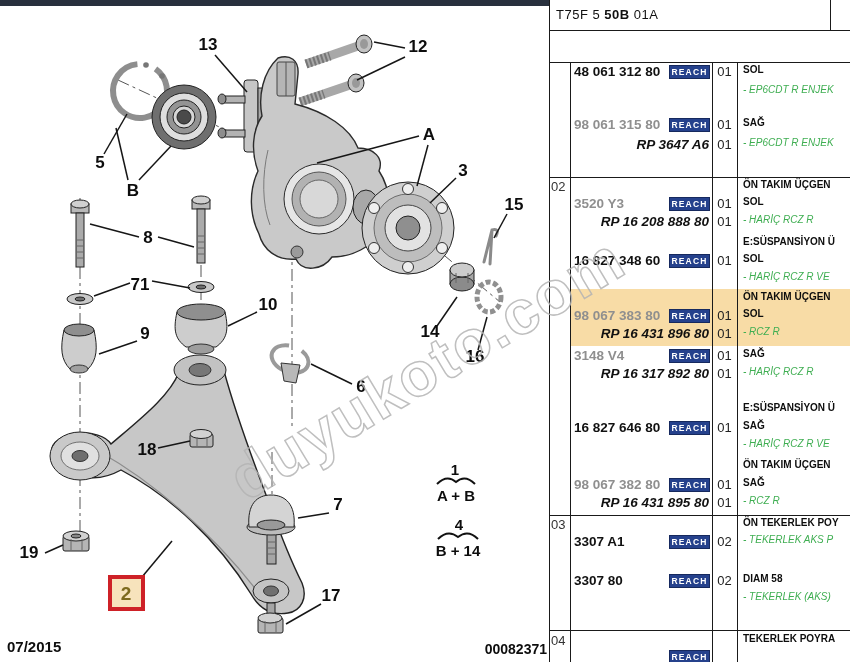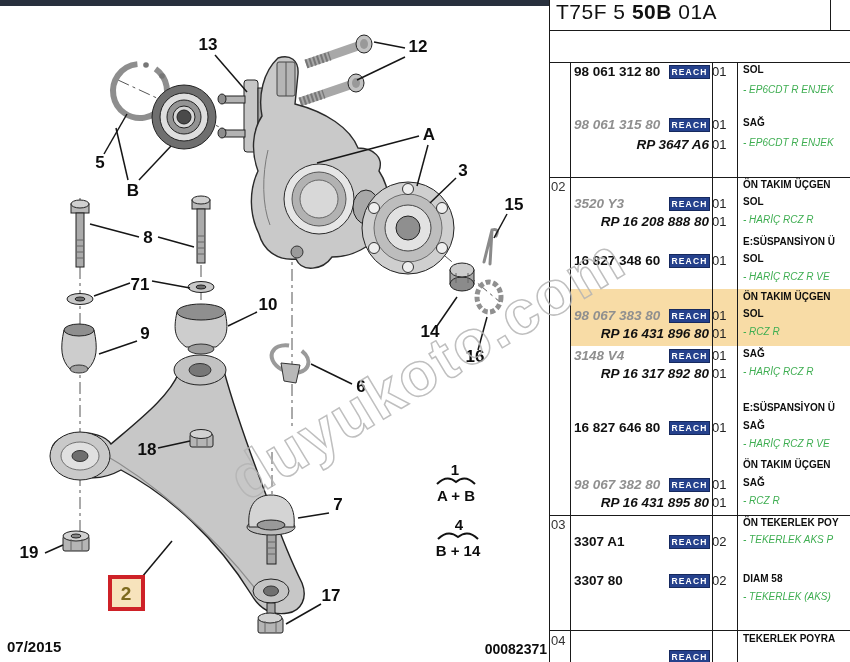--- a/index.html
+++ b/index.html
@@ -2,29 +2,29 @@
 <html><head>
 <meta charset="utf-8">
 <style>
   html,body{margin:0;padding:0;background:#fff}
   .page{position:relative;width:850px;height:662px;background:#fff;overflow:hidden;
         font-family:"Liberation Sans",sans-serif;color:#111}
   
   .hline,.vline{position:absolute;background:#1a1a1a;z-index:8}
   .hline{height:1px}.vline{width:1px}
   
-  .plate-code{position:absolute;left:556px;top:0;font-size:21px;letter-spacing:.5px;z-index:10;white-space:nowrap}
+  .plate-code{position:absolute;left:556px;top:7px;font-size:13px;letter-spacing:.5px;z-index:10;white-space:nowrap}
   .plate-code b{font-weight:bold}
   
   .groupno{position:absolute;left:551px;width:19px;font-size:13px;color:#333;z-index:10;white-space:nowrap}
   .part{position:absolute;left:574px;font-size:13.5px;font-weight:bold;z-index:10;white-space:nowrap}
-  .part.old{color:#8f8f8f;font-style:italic}
+  .part.old{color:#8f8f8f;}
   .rp{position:absolute;left:570px;width:139px;text-align:right;font-size:13.5px;
       font-weight:bold;font-style:italic;z-index:10;white-space:nowrap}
-  .qty{position:absolute;left:712px;width:25px;font-size:13px;color:#222;z-index:10}
+  .qty{position:absolute;left:712px;width:25px;text-align:center;font-size:13px;color:#222;z-index:10}
   .desc{position:absolute;left:743px;font-size:10px;z-index:10;white-space:nowrap}
   .desc.title,.desc.heading{font-weight:bold;color:#0d0d0d}
   .desc.note{color:#3fae52;font-style:italic}
   .reach{position:absolute;left:669px;width:41px;height:14px;background:#25418c;border:1px solid #16295e;
          color:#fff;font-size:8.5px;font-weight:bold;letter-spacing:1.2px;text-align:center;
          line-height:13px;z-index:10;box-sizing:border-box}
   .hl{position:absolute;left:571px;top:289px;width:279px;height:57px;background:#f8dca6;z-index:5}
   .topbar{position:absolute;left:0;top:0;width:549px;height:6px;background:#28303d;z-index:12}
   .diagram-svg{position:absolute;left:0;top:0;z-index:10}
   .wm-svg{position:absolute;left:0;top:0;z-index:60;pointer-events:none}
@@ -269,21 +269,21 @@
     <div class="hline" style="left:549px;top:62px;width:301px"></div>
     <div class="vline" style="left:570px;top:62px;height:600px"></div>
     <div class="vline" style="left:712px;top:62px;height:600px"></div>
     <div class="vline" style="left:737px;top:62px;height:600px"></div>
     <div class="hline" style="left:549px;top:177px;width:301px"></div>
     <div class="hline" style="left:549px;top:515px;width:301px"></div>
     <div class="hline" style="left:549px;top:630px;width:301px"></div>
 
     <div class="plate-code"><span>T75F 5 </span><b>50B</b><span> 01A</span></div>
 
-    <span class="part" style="top:64px">98 061 312 80</span>
+    <span class="part" style="top:64px">48 061 312 80</span>
     <span class="reach" style="top:65px">REACH</span>
     <span class="qty" style="top:64px">01</span>
     <span class="desc title" style="top:64px">SOL</span>
     <span class="desc note" style="top:84px">- EP6CDT R ENJEK</span>
 
     <span class="part old" style="top:117px">98 061 315 80</span>
     <span class="reach" style="top:118px">REACH</span>
     <span class="qty" style="top:117px">01</span>
     <span class="desc title" style="top:117px">SAĞ</span>
     <span class="rp" style="top:137px">RP 3647 A6</span>

